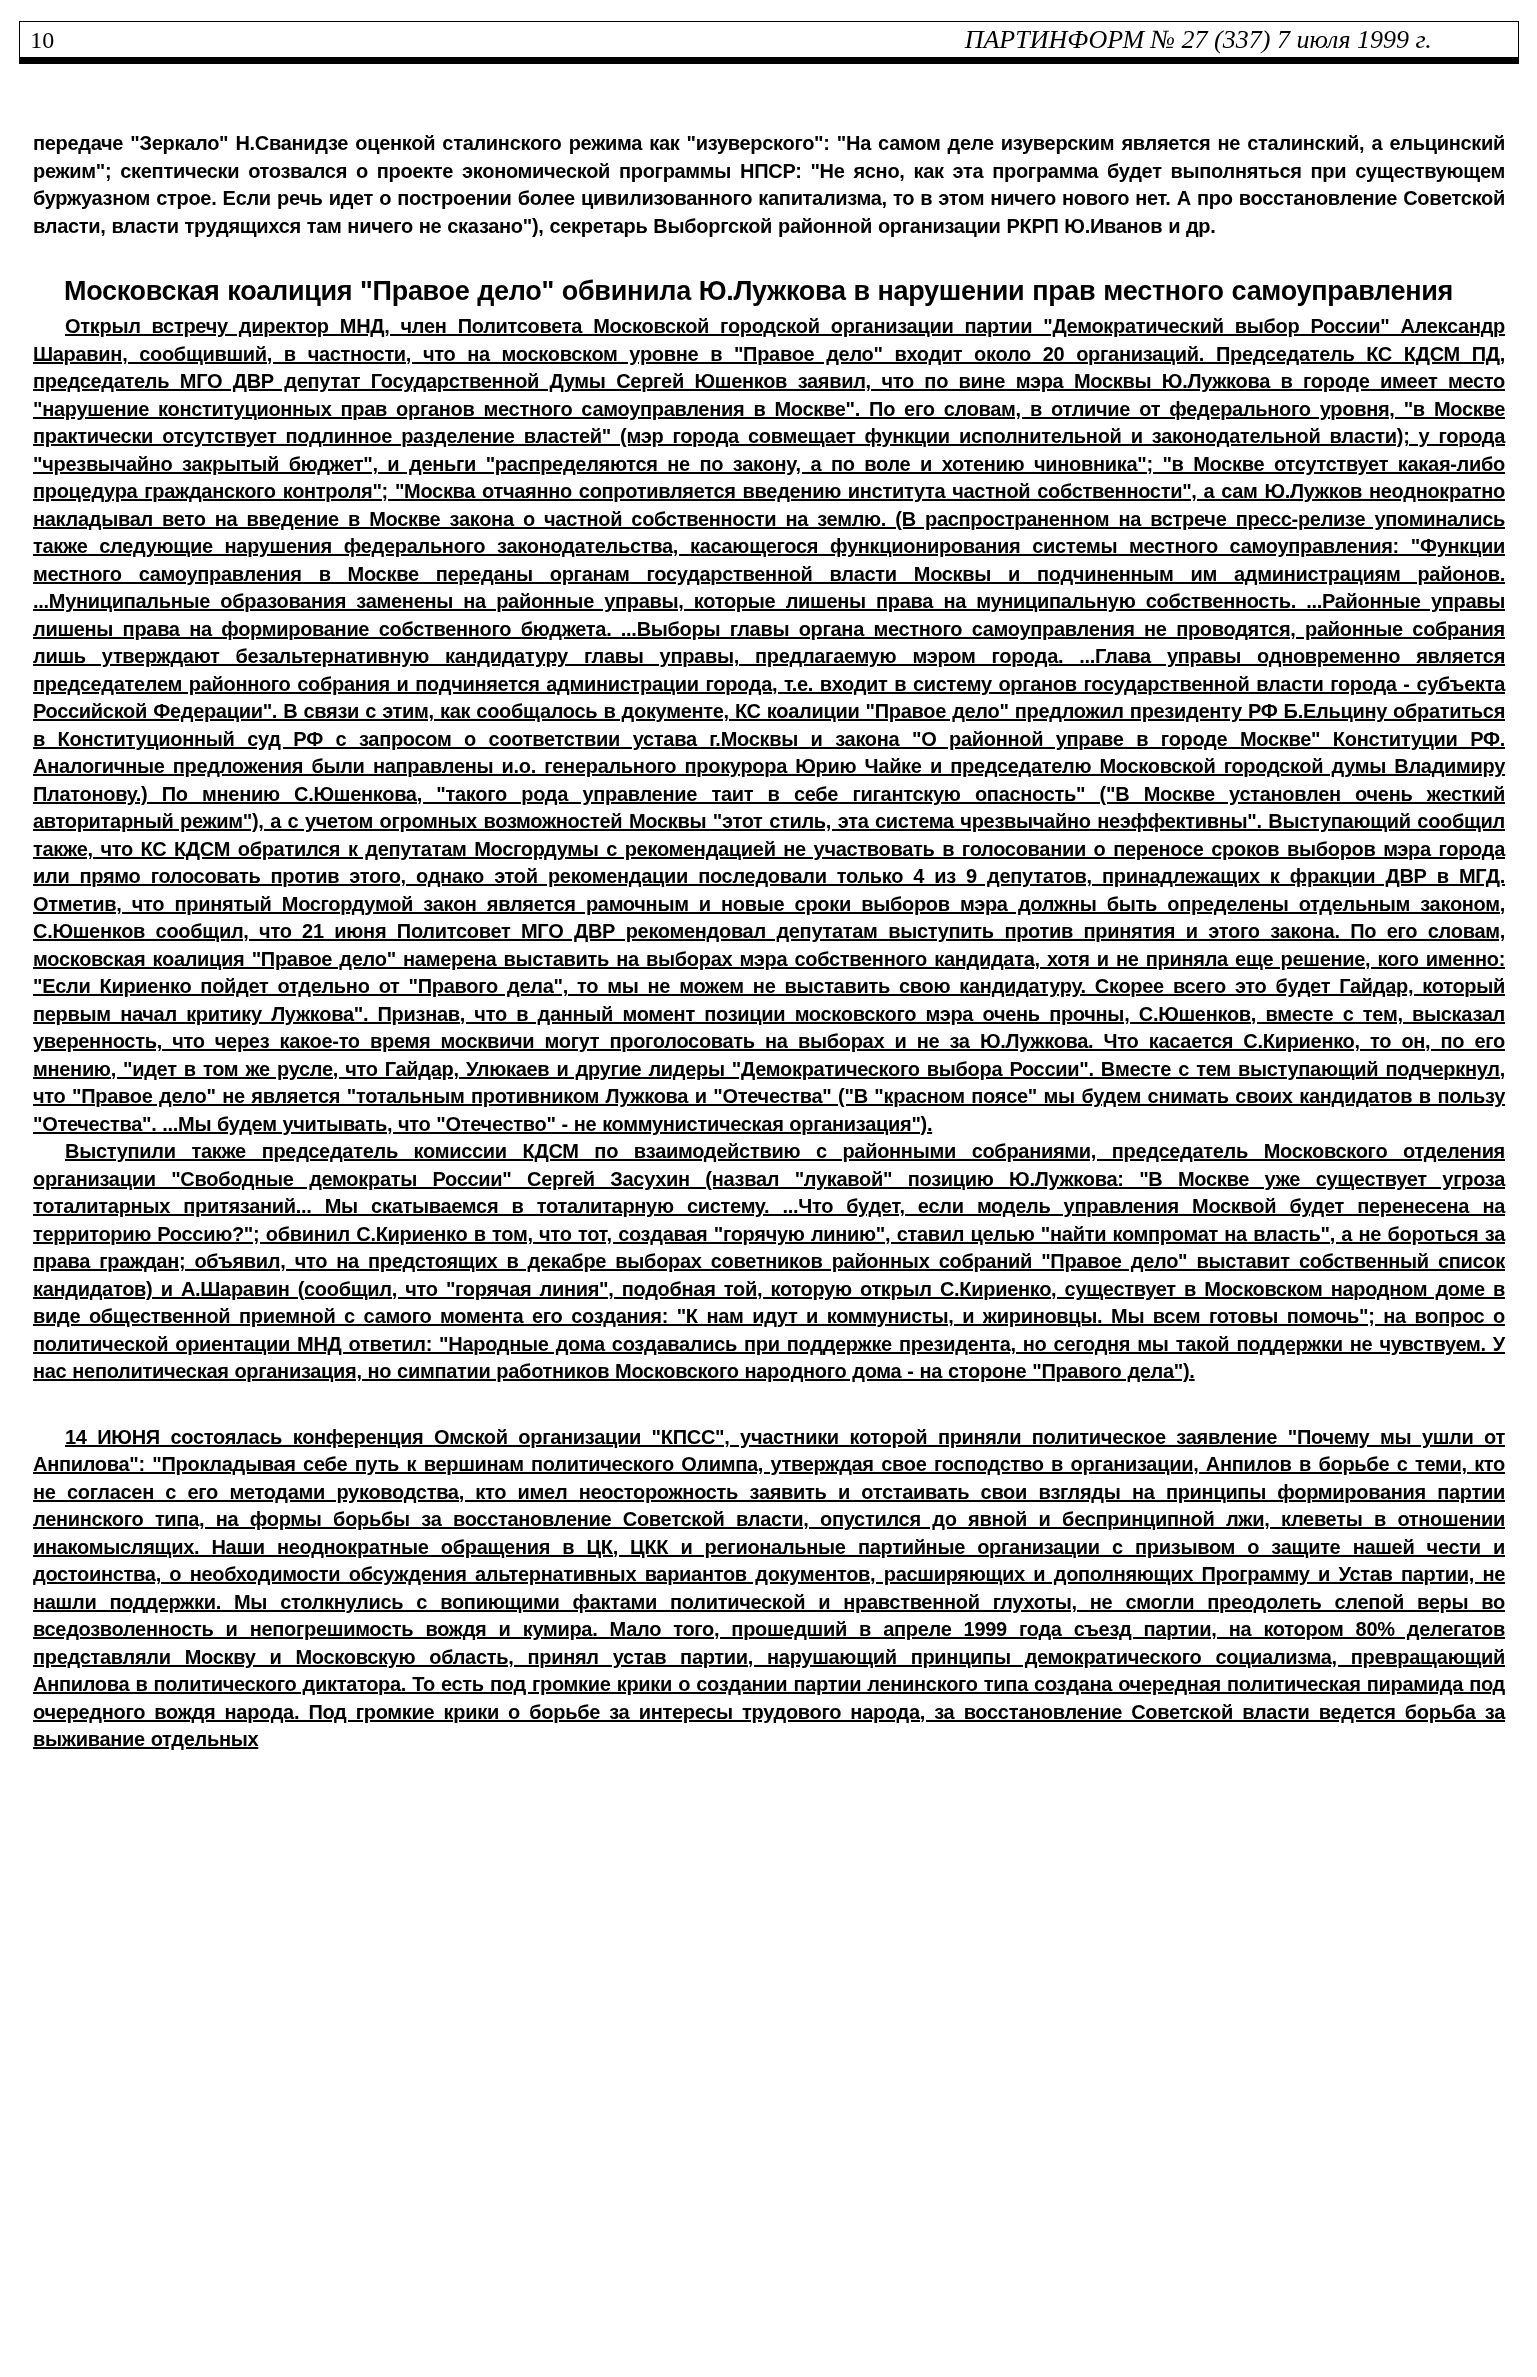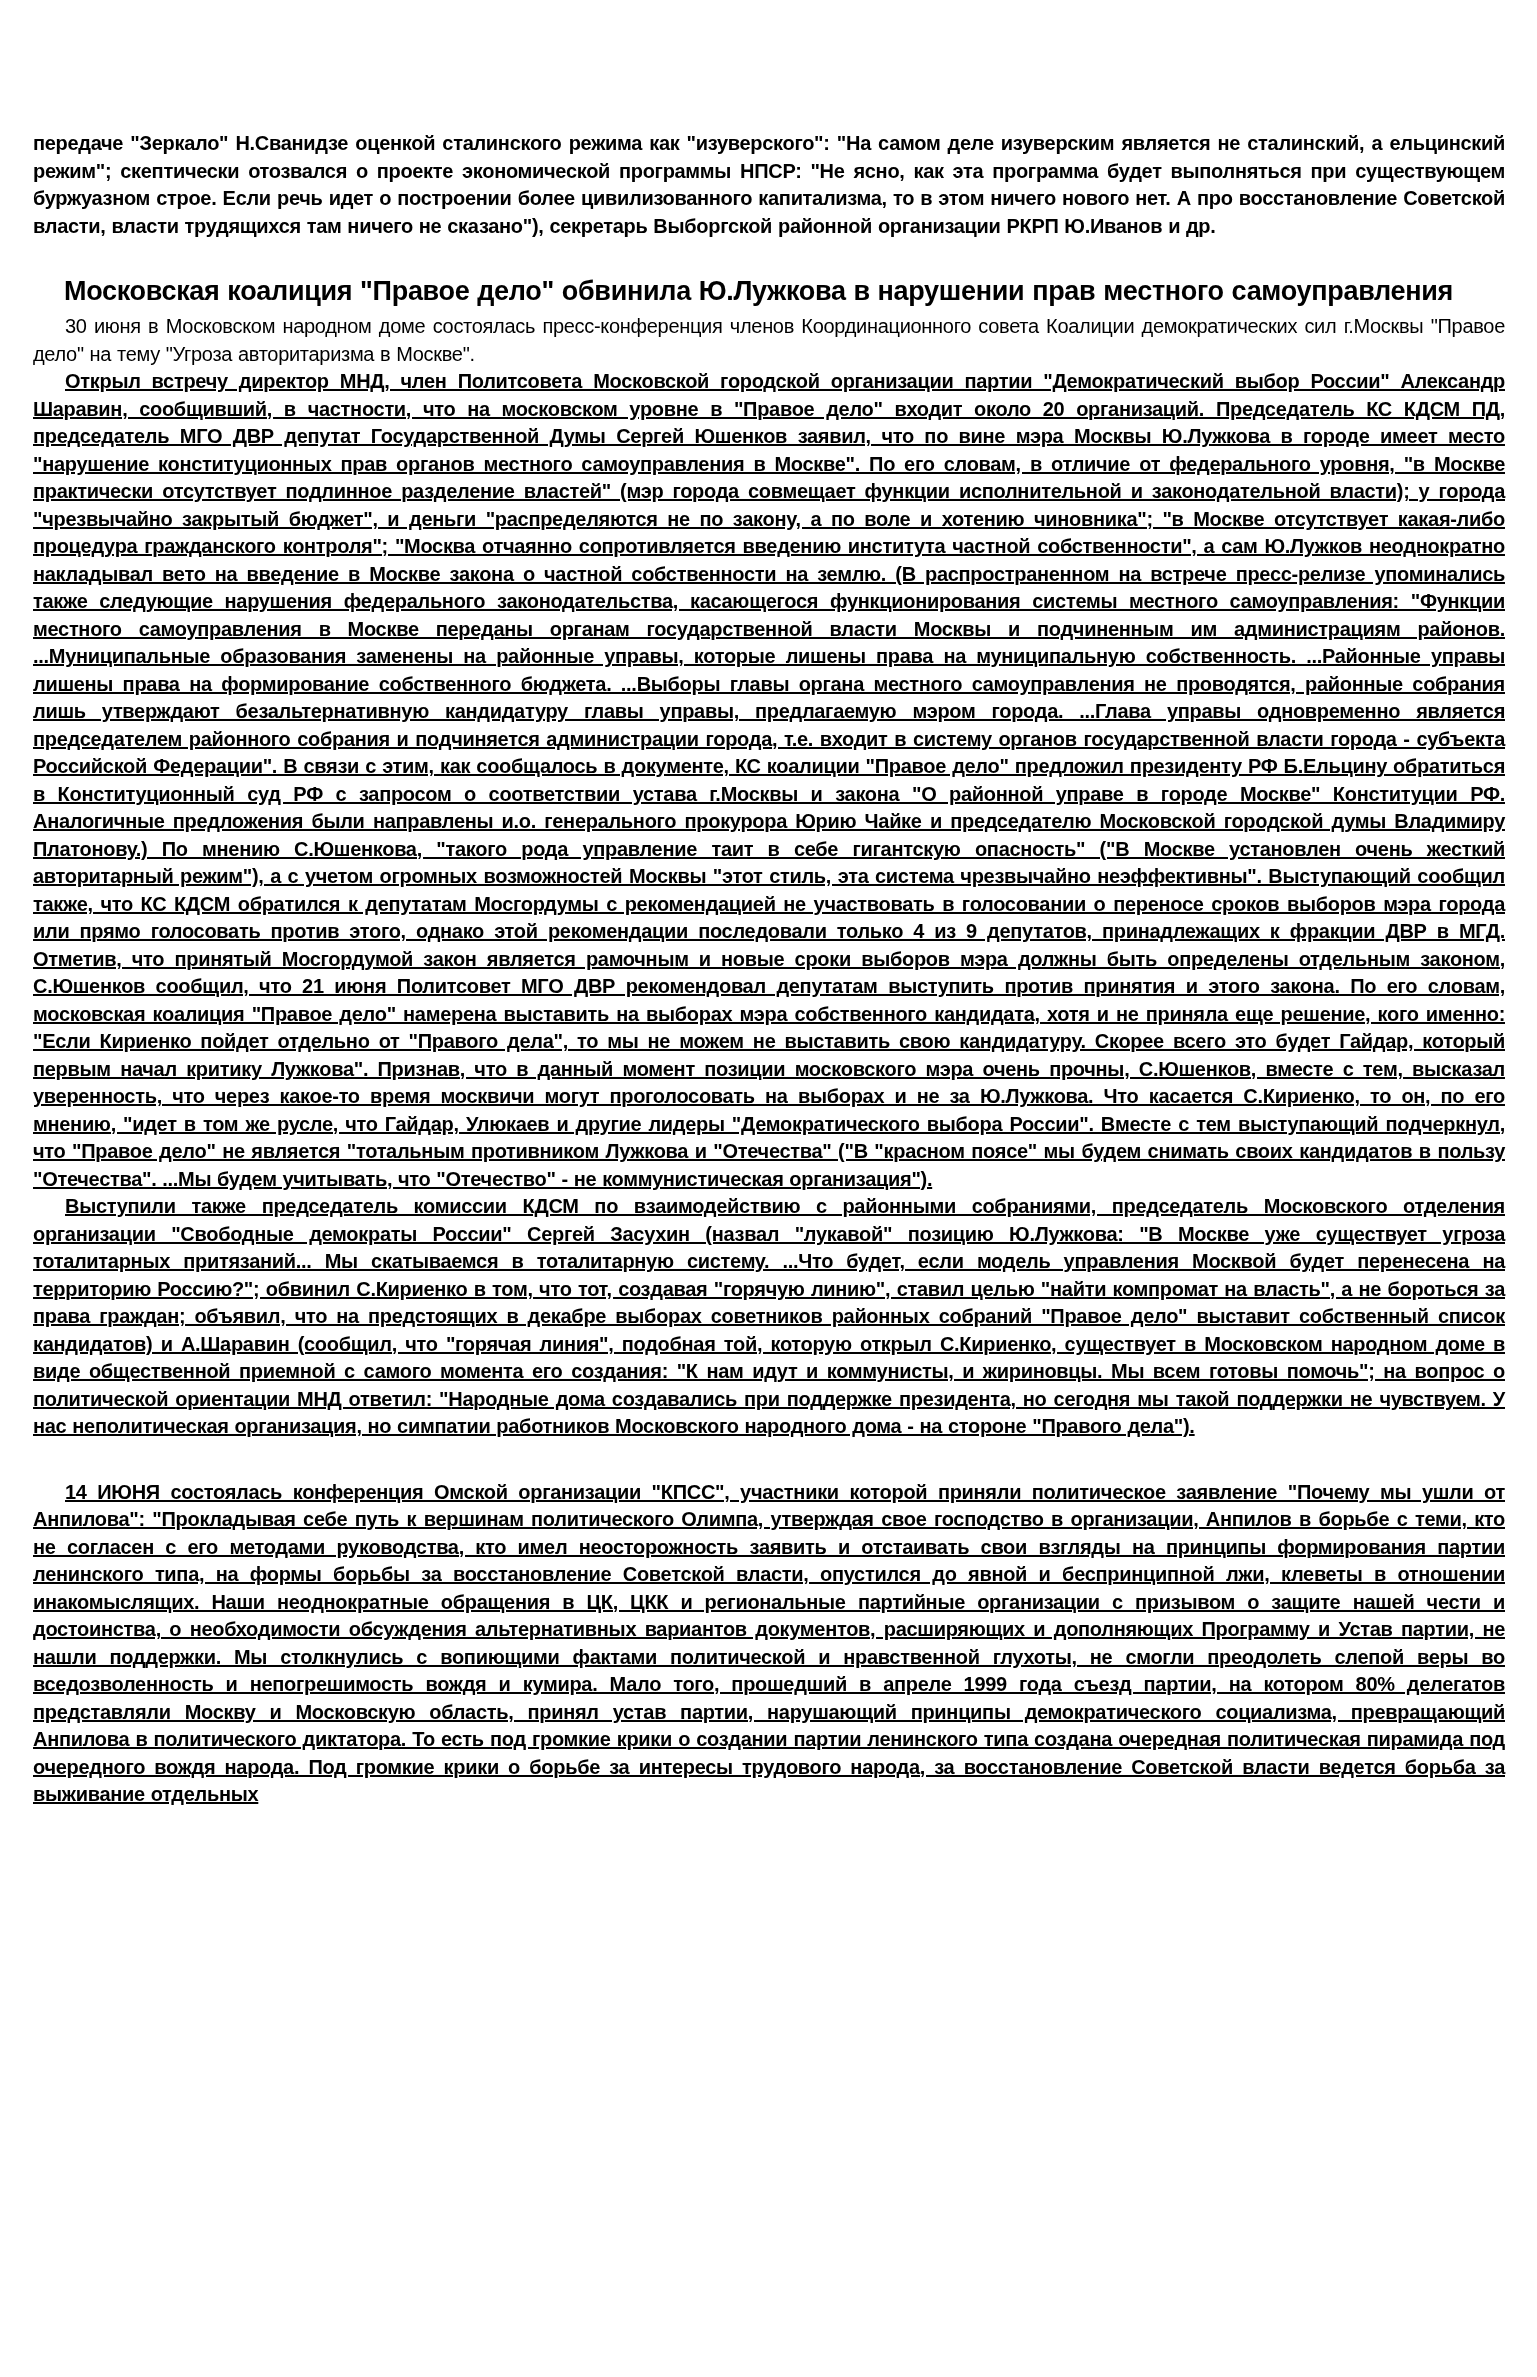--- a/index.html
+++ b/index.html
@@ -69,28 +69,31 @@
   }
   .news-para {
     margin-top: 38px !important;
   }
 </style>
 </head>
 <body>
 
 <div class="page">
 
+  <div class="header-box">
+    <span class="page-number">10</span>
+    <span class="journal-title">ПАРТИНФОРМ № 27 (337) 7 июля 1999 г.</span>
+  </div>
 
   <div class="text-col">
 
     <p class="para-bold">передаче "Зеркало" Н.Сванидзе оценкой сталинского режима как "изуверского": "На самом деле изуверским является не сталинский, а ельцинский режим"; скептически отозвался о проекте экономической программы НПСР: "Не ясно, как эта программа будет выполняться при существующем буржуазном строе. Если речь идет о построении более цивилизованного капитализма, то в этом ничего нового нет. А про восстановление Советской власти, власти трудящихся там ничего не сказано"), секретарь Выборгской районной организации РКРП Ю.Иванов и др.</p>
 
     <p class="section-heading">Московская коалиция "Правое дело" обвинила Ю.Лужкова в нарушении прав местного самоуправления</p>
 
-    <p class="lead-para">30 июня в Московском народном доме состоялась пресс-конференция членов Координационного совета Коалиции демократических сил г.Москвы "Правое дело" на тему "Угроза авторитаризма в Москве".</p>
 
     <p class="para-bold para-indent">Открыл встречу директор МНД, член Политсовета Московской городской организации партии "Демократический выбор России" Александр Шаравин, сообщивший, в частности, что на московском уровне в "Правое дело" входит около 20 организаций. Председатель КС КДСМ ПД, председатель МГО ДВР депутат Государственной Думы Сергей Юшенков заявил, что по вине мэра Москвы Ю.Лужкова в городе имеет место "нарушение конституционных прав органов местного самоуправления в Москве". По его словам, в отличие от федерального уровня, "в Москве практически отсутствует подлинное разделение властей" (мэр города совмещает функции исполнительной и законодательной власти); у города "чрезвычайно закрытый бюджет", и деньги "распределяются не по закону, а по воле и хотению чиновника"; "в Москве отсутствует какая-либо процедура гражданского контроля"; "Москва отчаянно сопротивляется введению института частной собственности", а сам Ю.Лужков неоднократно накладывал вето на введение в Москве закона о частной собственности на землю. (В распространенном на встрече пресс-релизе упоминались также следующие нарушения федерального законодательства, касающегося функционирования системы местного самоуправления: "Функции местного самоуправления в Москве переданы органам государственной власти Москвы и подчиненным им администрациям районов. ...Муниципальные образования заменены на районные управы, которые лишены права на муниципальную собственность. ...Районные управы лишены права на формирование собственного бюджета. ...Выборы главы органа местного самоуправления не проводятся, районные собрания лишь утверждают безальтернативную кандидатуру главы управы, предлагаемую мэром города. ...Глава управы одновременно является председателем районного собрания и подчиняется администрации города, т.е. входит в систему органов государственной власти города - субъекта Российской Федерации". В связи с этим, как сообщалось в документе, КС коалиции "Правое дело" предложил президенту РФ Б.Ельцину обратиться в Конституционный суд РФ с запросом о соответствии устава г.Москвы и закона "О районной управе в городе Москве" Конституции РФ. Аналогичные предложения были направлены и.о. генерального прокурора Юрию Чайке и председателю Московской городской думы Владимиру Платонову.) По мнению С.Юшенкова, "такого рода управление таит в себе гигантскую опасность" ("В Москве установлен очень жесткий авторитарный режим"), а с учетом огромных возможностей Москвы "этот стиль, эта система чрезвычайно неэффективны". Выступающий сообщил также, что КС КДСМ обратился к депутатам Мосгордумы с рекомендацией не участвовать в голосовании о переносе сроков выборов мэра города или прямо голосовать против этого, однако этой рекомендации последовали только 4 из 9 депутатов, принадлежащих к фракции ДВР в МГД. Отметив, что принятый Мосгордумой закон является рамочным и новые сроки выборов мэра должны быть определены отдельным законом, С.Юшенков сообщил, что 21 июня Политсовет МГО ДВР рекомендовал депутатам выступить против принятия и этого закона. По его словам, московская коалиция "Правое дело" намерена выставить на выборах мэра собственного кандидата, хотя и не приняла еще решение, кого именно: "Если Кириенко пойдет отдельно от "Правого дела", то мы не можем не выставить свою кандидатуру. Скорее всего это будет Гайдар, который первым начал критику Лужкова". Признав, что в данный момент позиции московского мэра очень прочны, С.Юшенков, вместе с тем, высказал уверенность, что через какое-то время москвичи могут проголосовать на выборах и не за Ю.Лужкова. Что касается С.Кириенко, то он, по его мнению, "идет в том же русле, что Гайдар, Улюкаев и другие лидеры "Демократического выбора России". Вместе с тем выступающий подчеркнул, что "Правое дело" не является "тотальным противником Лужкова и "Отечества" ("В "красном поясе" мы будем снимать своих кандидатов в пользу "Отечества". ...Мы будем учитывать, что "Отечество" - не коммунистическая организация").</p>
 
     <p class="para-bold para-indent">Выступили также председатель комиссии КДСМ по взаимодействию с районными собраниями, председатель Московского отделения организации "Свободные демократы России" Сергей Засухин (назвал "лукавой" позицию Ю.Лужкова: "В Москве уже существует угроза тоталитарных притязаний... Мы скатываемся в тоталитарную систему. ...Что будет, если модель управления Москвой будет перенесена на территорию Россию?"; обвинил С.Кириенко в том, что тот, создавая "горячую линию", ставил целью "найти компромат на власть", а не бороться за права граждан; объявил, что на предстоящих в декабре выборах советников районных собраний "Правое дело" выставит собственный список кандидатов) и А.Шаравин (сообщил, что "горячая линия", подобная той, которую открыл С.Кириенко, существует в Московском народном доме в виде общественной приемной с самого момента его создания: "К нам идут и коммунисты, и жириновцы. Мы всем готовы помочь"; на вопрос о политической ориентации МНД ответил: "Народные дома создавались при поддержке президента, но сегодня мы такой поддержки не чувствуем. У нас неполитическая организация, но симпатии работников Московского народного дома - на стороне "Правого дела").</p>
 
     <p class="para-bold para-indent news-para">14 ИЮНЯ состоялась конференция Омской организации "КПСС", участники которой приняли политическое заявление "Почему мы ушли от Анпилова": "Прокладывая себе путь к вершинам политического Олимпа, утверждая свое господство в организации, Анпилов в борьбе с теми, кто не согласен с его методами руководства, кто имел неосторожность заявить и отстаивать свои взгляды на принципы формирования партии ленинского типа, на формы борьбы за восстановление Советской власти, опустился до явной и беспринципной лжи, клеветы в отношении инакомыслящих. Наши неоднократные обращения в ЦК, ЦКК и региональные партийные организации с призывом о защите нашей чести и достоинства, о необходимости обсуждения альтернативных вариантов документов, расширяющих и дополняющих Программу и Устав партии, не нашли поддержки. Мы столкнулись с вопиющими фактами политической и нравственной глухоты, не смогли преодолеть слепой веры во вседозволенность и непогрешимость вождя и кумира. Мало того, прошедший в апреле 1999 года съезд партии, на котором 80% делегатов представляли Москву и Московскую область, принял устав партии, нарушающий принципы демократического социализма, превращающий Анпилова в политического диктатора. То есть под громкие крики о создании партии ленинского типа создана очередная политическая пирамида под очередного вождя народа. Под громкие крики о борьбе за интересы трудового народа, за восстановление Советской власти ведется борьба за выживание отдельных</p>
 
   </div>
 
 </div>

